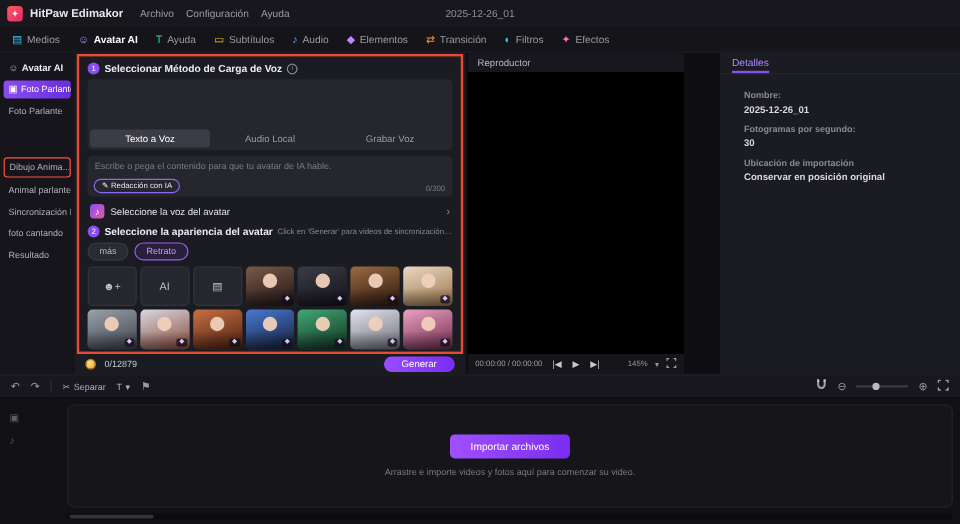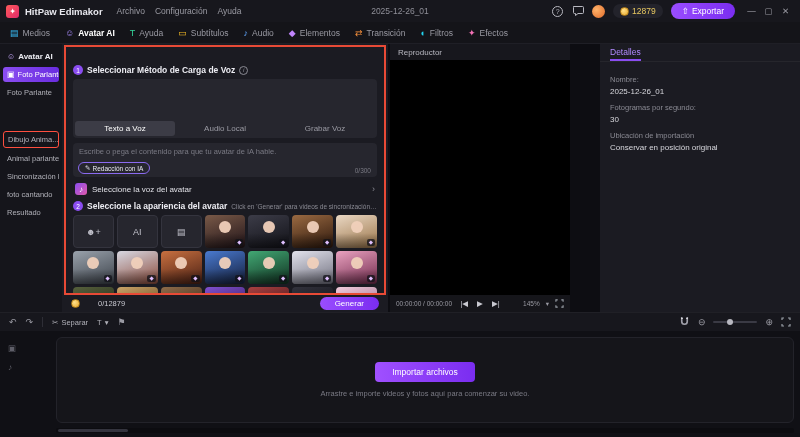--- a/index.html
+++ b/index.html
@@ -34,21 +34,21 @@
   .sidebar { position:absolute; top:44px; left:0; width:62px; height:268px; background:#15151b; padding:5px 3px; display:flex; flex-direction:column; gap:3px; }
   .sb-item { font-size:7.5px; color:#b0b0b8; padding:3px 4px; border-radius:3px; display:flex; align-items:center; gap:3px; white-space:nowrap; overflow:hidden; }
   .sb-item .sg { font-size:8px; color:#c8a8ff; flex:0 0 auto; }
   .sb-item.header { color:#ececf2; font-size:8px; font-weight:bold; }
   .sb-item.active { background:linear-gradient(90deg,#8a4df0,#6a2de0); color:#fff; }
   .sb-item.active .sg { color:#fff; }
   .sb-item.outlined { border:1px solid #ff4f3f;margin-top:28px; }
 
   
   .panel { position:absolute; top:44px; left:62px; width:326px; height:268px; background:#1b1b22; }
-  .red-zone { position:absolute; top:1px; left:2px; right:2px; bottom:17px; border:2px solid #e84a36; background:#1b1b22; padding:18px 7px; overflow:hidden; }
+  .red-zone { position:absolute; top:1px; left:2px; right:2px; bottom:17px; border:2px solid #e84a36; background:#1b1b22; padding:5px 7px; overflow:hidden; }
   .sec-head { display:flex; align-items:center; gap:4px; margin-bottom:4px; }
   .step { width:10px; height:10px; border-radius:50%; background:#8a4df0; color:#fff; font-size:6.5px; display:flex; align-items:center; justify-content:center; flex:0 0 auto; }
   .sec-title { font-size:8.5px; font-weight:bold; color:#ececf2; white-space:nowrap; }
   .info { width:9px; height:9px; border-radius:50%; border:1px solid #8a8a93; color:#8a8a93; font-size:6px; display:flex; align-items:center; justify-content:center; font-style:italic; }
   .hint { font-size:6.5px; color:#8a8a93; white-space:nowrap; overflow:hidden; text-overflow:ellipsis; }
   .vtabs { display:flex; background:#26262e; border-radius:4px; padding:2px; margin-bottom:5px; }
   .vtab { flex:1; text-align:center; font-size:8px; color:#9a9aa3; padding:3px 0; border-radius:3px;margin-top:40px; }
   .vtab.active { background:#3c3c46; color:#fff; }
   .textbox { position:relative; height:34px; background:#26262e; border-radius:4px; padding:4px 6px; margin-bottom:5px; }
   .placeholder { font-size:7.5px; color:#7a7a84; }
@@ -62,37 +62,37 @@
   .chip { font-size:7.5px; color:#b8b8c0; background:#2a2a33; border:1px solid #3a3a44; border-radius:8px; padding:2px 9px; }
   .chip.active { color:#c49aff; border-color:#9a5df5; background:rgba(138,77,240,.12); }
   .grid { display:grid; grid-template-columns:repeat(7,1fr); gap:3px; }
   .tile { position:relative; height:33px; border-radius:4px; overflow:hidden; background:#2a2a33; }
   .tile.special { display:flex; align-items:center; justify-content:center; background:#26262e; border:1px solid #34343e; }
   .sp-glyph { font-size:9px; color:#c0c0ca; }
   .face { position:absolute; top:6px; left:50%; transform:translateX(-50%); width:12px; height:12px; border-radius:50%; background:#f0d0ba; opacity:.95; }
   .shade { position:absolute; inset:0; background:linear-gradient(180deg,transparent 55%,rgba(0,0,0,.45)); }
   .badge { position:absolute; right:2px; bottom:2px; font-size:5.5px; line-height:7px; color:#e0c0ff; background:rgba(18,18,24,.75); border-radius:2px; padding:0 2px; }
   .gen-bar { position:absolute; left:2px; right:2px; bottom:1px; height:15px; display:flex; align-items:center; gap:4px; padding:0 7px; }
-  .gen-coins { font-size:7.5px; color:#c8c8d0; display:flex; align-items:center; gap:18px; }
+  .gen-coins { font-size:7.5px; color:#c8c8d0; display:flex; align-items:center; gap:7px; }
   .gen-btn { margin-left:auto; background:linear-gradient(90deg,#9a4dff,#7a2df0); color:#fff; font-size:8px; padding:2px 15px; border-radius:8px; }
 
   
   .player { position:absolute; top:44px; left:390px; width:180px; height:268px; background:#101015; display:flex; flex-direction:column; }
   .player-head { height:16px; background:#17171d; font-size:8px; color:#b8b8c0; display:flex; align-items:center; padding:0 8px; flex:0 0 auto; }
   .video { flex:1; background:#000; }
   .controls { height:17px; background:#15151a; display:flex; align-items:center; padding:0 6px; gap:6px; font-size:6.5px; color:#9a9aa3; flex:0 0 auto; }
   .ctr-center { position:absolute; left:50%; transform:translateX(-50%); display:flex; gap:9px; align-items:center; color:#c8c8d0; font-size:7.5px; }
   .controls { position:relative; }
   .ctr-right { margin-left:auto; display:flex; align-items:center; gap:6px; }
 
   
   .details { position:absolute; top:44px; left:600px; right:0; height:268px; background:#1b1b22; }
   .details-head { height:18px; border-bottom:1px solid #26262c; display:flex; align-items:center; padding:0 10px; }
   .details-tab { font-size:8.5px; color:#b08aff; height:100%; display:flex; align-items:center; border-bottom:2px solid #8a4df0; }
-  .fields { padding:6px 10px; }
+  .fields { padding:6px 20px;font-weight:bold; }
   .f-label { font-size:7.5px; color:#8a8a93; margin-top:7px; }
   .f-value { font-size:8px; color:#d8d8de; margin-top:3px; }
 
   
   .tl-toolbar { position:absolute; top:312px; left:0; right:0; height:19px; background:#17171d; border-top:1px solid #202026; display:flex; align-items:center; gap:9px; padding:0 9px; }
   .tbn { font-size:9px; color:#9a9aa3; }
   .sep-group { display:flex; align-items:center; gap:3px; font-size:7.5px; color:#b0b0b8; }
   .divider { width:1px; height:10px; background:#2e2e36; }
   .tl-right { margin-left:auto; display:flex; align-items:center; gap:8px; }
   .slider { width:44px; height:2px; background:#3a3a44; border-radius:1px; position:relative; }
@@ -115,42 +115,20 @@
 
   <header class="titlebar">
     <span class="logo">✦</span>
     <span class="app-name">HitPaw Edimakor</span>
     <nav class="menus" id="menus">
         <span class="menu">Archivo</span>
         <span class="menu">Configuración</span>
         <span class="menu">Ayuda</span>
       </nav>
     <span class="tb-center">2025-12-26_01</span>
-    <div class="tb-right">
-      <span class="tb-icon help-ic">?</span>
-      <span class="tb-icon">
-        <svg width="12" height="12" viewBox="0 0 12 12">
-            <path d="M1.5 1.5h9a1 1 0 0 1 1 1v5a1 1 0 0 1-1 1H6L3.5 10.5V8.5h-1a1 1 0 0 1-1-1v-5a1 1 0 0 1 1-1z" fill="none" stroke="#b8b8c0" stroke-width="1"></path>
-          </svg>
-      </span>
-      <span class="avatar-chip"></span>
-      <span class="coin-pill">
-        <span class="coin"></span>
-        <span>12879</span>
-      </span>
-      <span class="export-btn">
-        <span>⇧</span>
-        <span>Exportar</span>
-      </span>
-      <span class="win-controls" id="win-controls">
-          <span>—</span>
-          <span>▢</span>
-          <span>✕</span>
-        </span>
-    </div>
   </header>
 
   <div class="ribbon" id="ribbon-tabs">
       <div class="rtab">
         <span class="g" style="color: rgb(56, 189, 248);">▤</span>
         <span>Medios</span>
       </div>
       <div class="rtab active">
         <span class="g" style="color: rgb(167, 139, 250);">☺</span>
         <span>Avatar AI</span>
@@ -243,20 +221,24 @@
         <span class="voice-label">Seleccione la voz del avatar</span>
         <span class="chev">›</span>
       </div>
 
       <div class="sec-head">
         <span class="step">2</span>
         <span class="sec-title">Seleccione la apariencia del avatar</span>
         <span class="hint">Click en 'Generar' para videos de sincronización labial con IA.</span>
       </div>
 
+      <div class="chips" id="filter-chips">
+          <span class="chip">más</span>
+          <span class="chip active">Retrato</span>
+        </div>
 
       <div class="grid" id="avatar-grid">
           <div class="tile special">
             <span class="sp-glyph">☻+</span>
           </div>
           <div class="tile special">
             <span class="sp-glyph">AI</span>
           </div>
           <div class="tile special">
             <span class="sp-glyph">▤</span>

